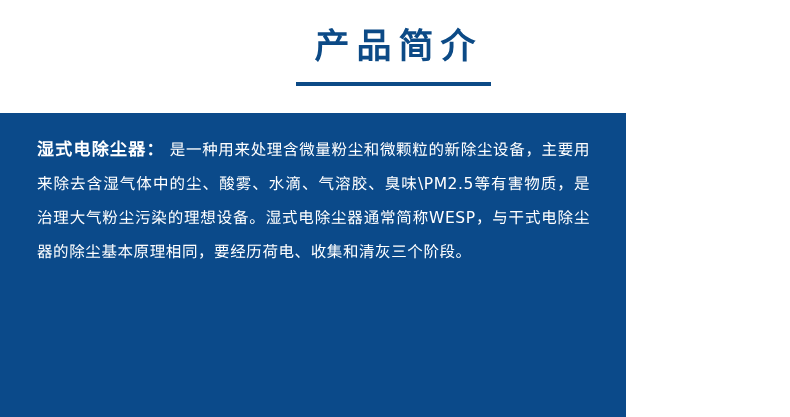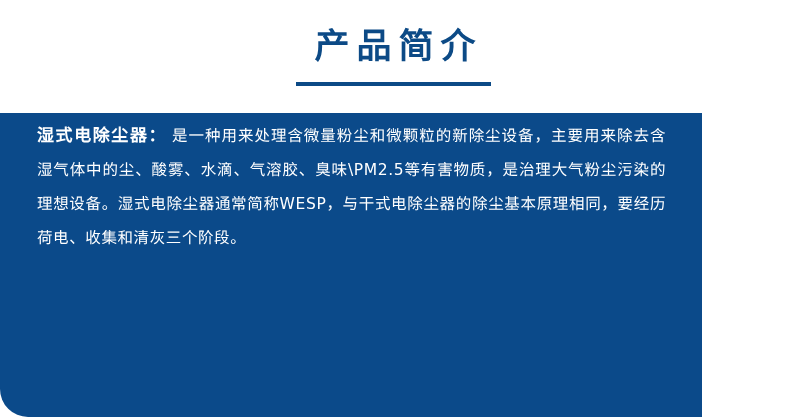--- a/index.html
+++ b/index.html
@@ -13,21 +13,20 @@
     width: 790px;
     height: 417px;
     overflow: hidden;
   }
   .page {
     position: relative;
     width: 790px;
     height: 417px;
     background: #ffffff;
     overflow: hidden;
-    border-radius: 28px;
   }
 
   
   .header {
     position: absolute;
     left: 0;
     top: 0;
     width: 790px;
     height: 113px;
     background: #ffffff;
@@ -54,25 +53,25 @@
     width: 195px;
     height: 4px;
     background: #0c4a86;
   }
 
   
   .panel {
     position: absolute;
     left: 0;
     top: 113px;
-    width: 702px;
+    width: 626px;
     height: 304px;
     background: #0b4a8a;
     box-sizing: border-box;
-    padding: 5px 36px 0 37px;
+    padding: 19px 36px 0 37px;
   }
   .para {
     color: #ffffff;
     font-size: 15.5px;
     line-height: 34px;
     text-align: justify;
     text-justify: inter-ideograph;
     letter-spacing: 0.6px;
     margin: 0;
     text-indent: 0;

